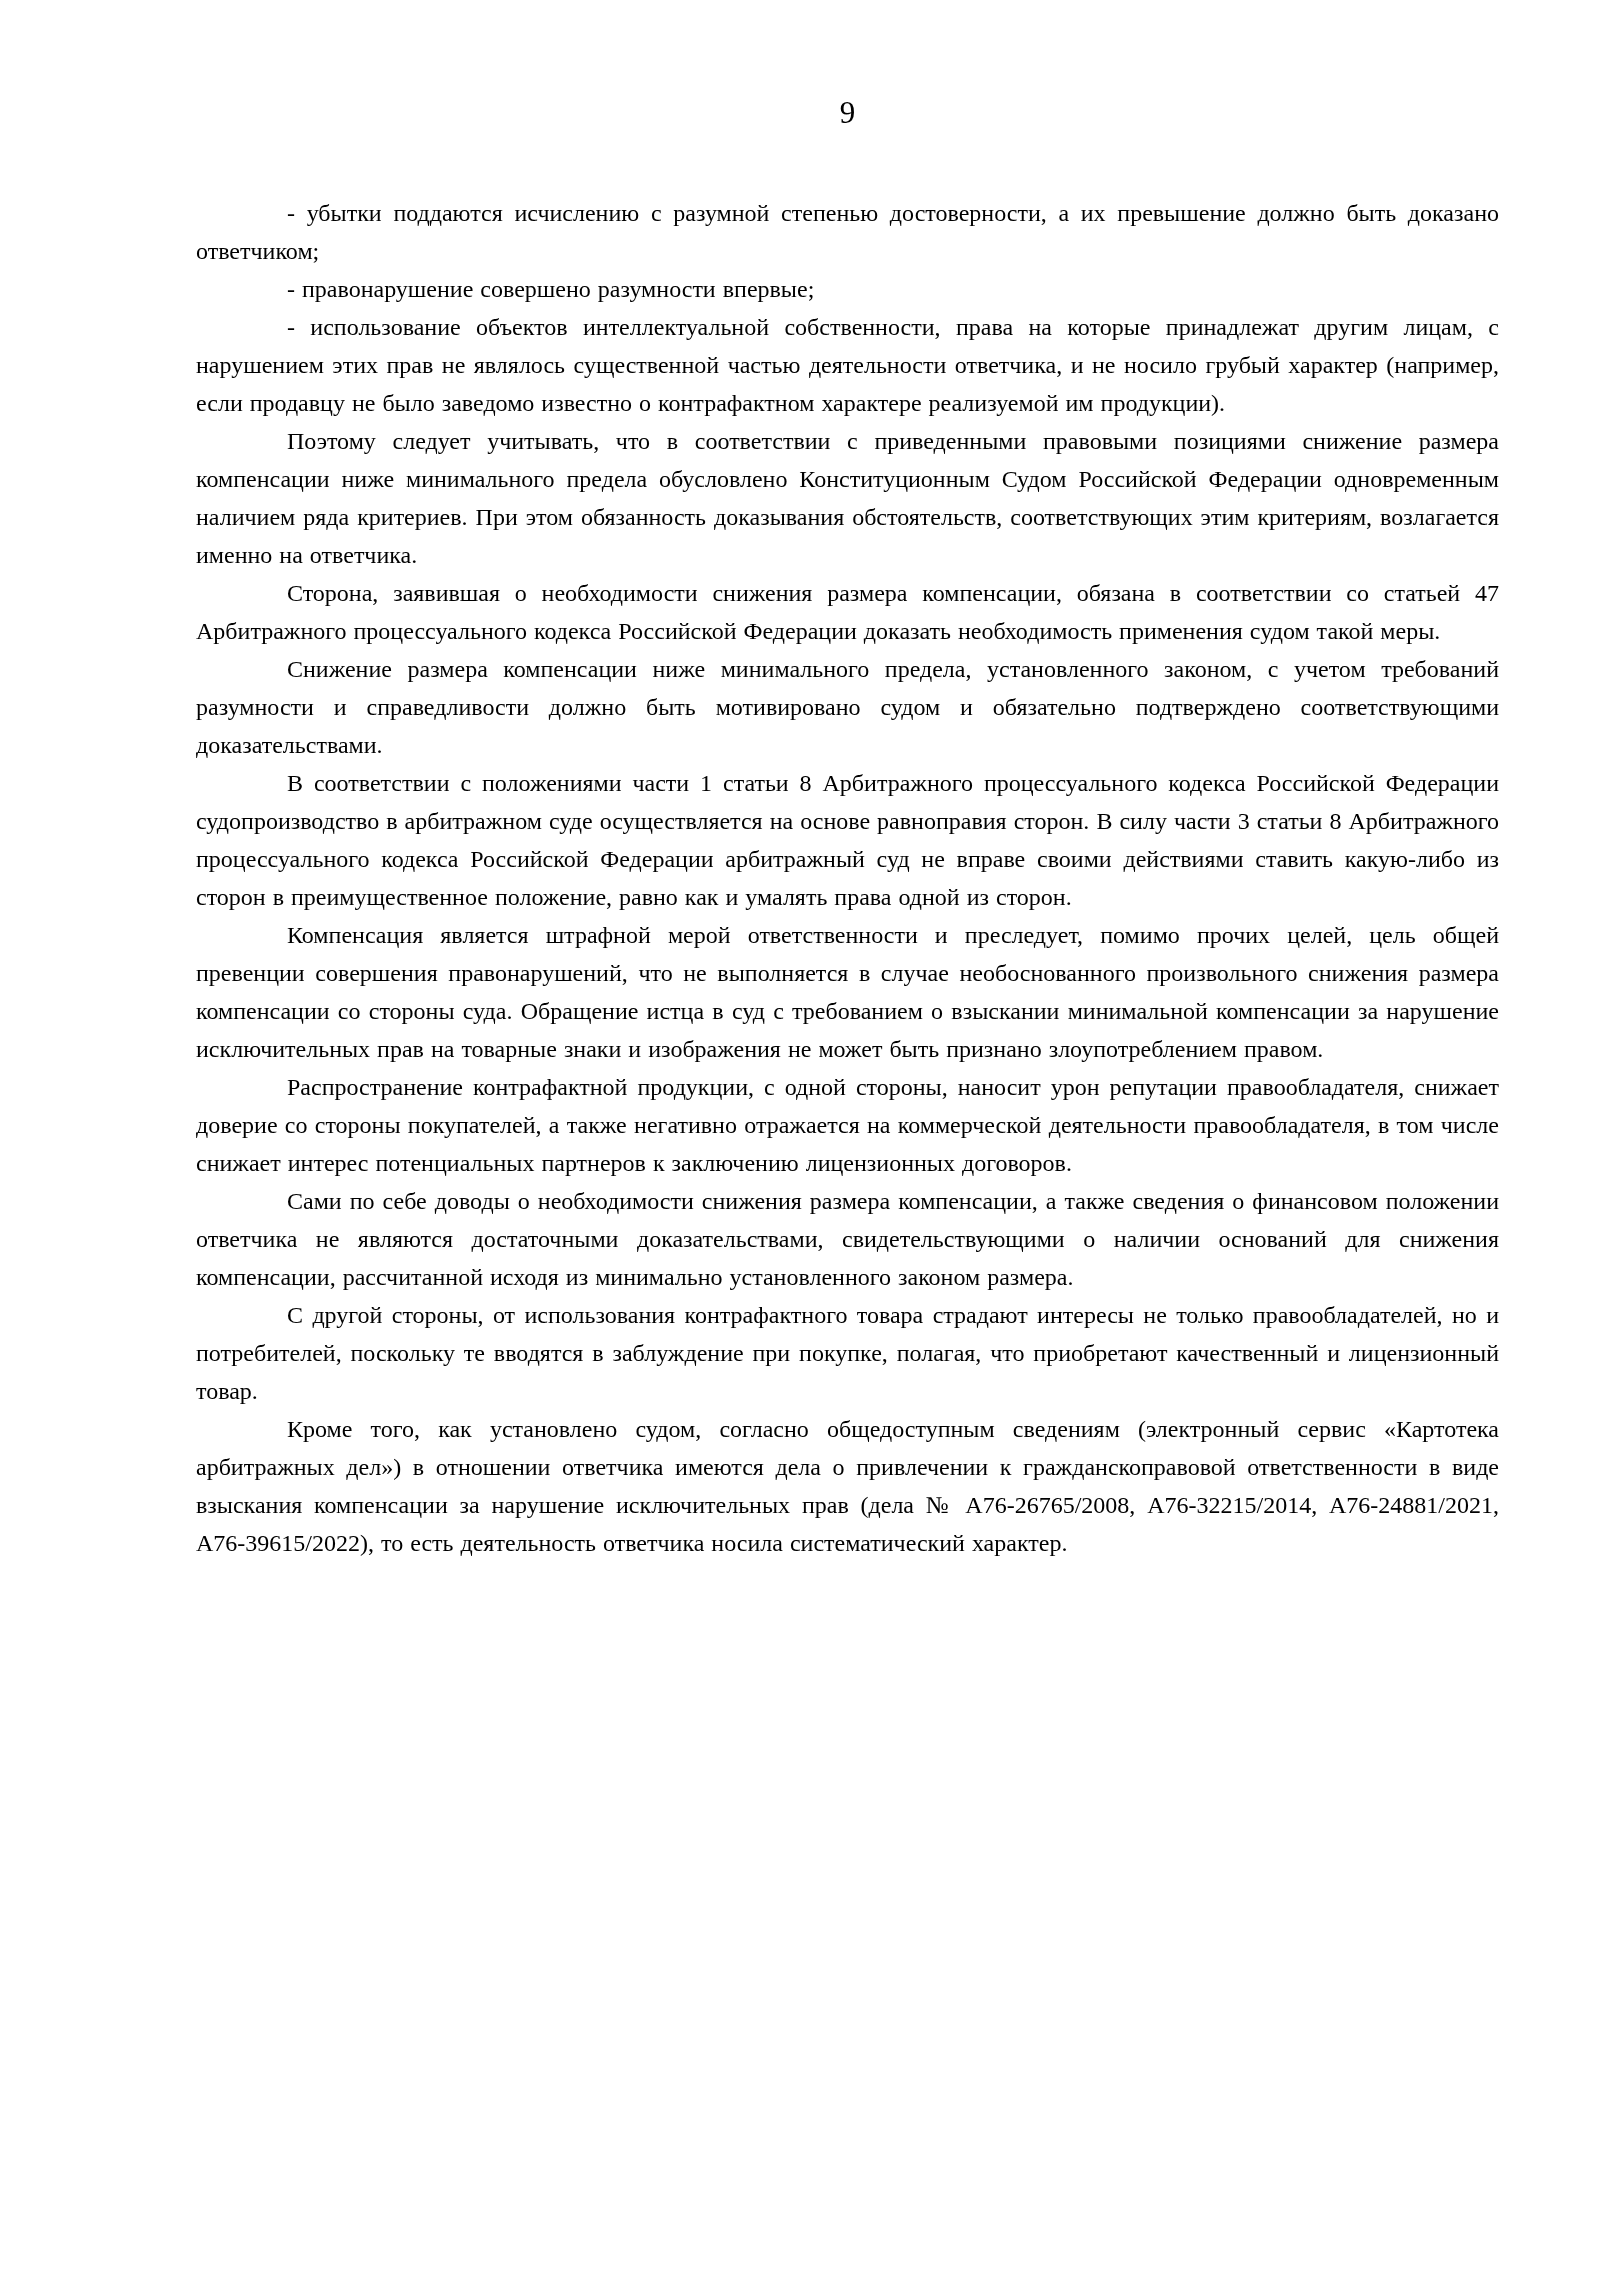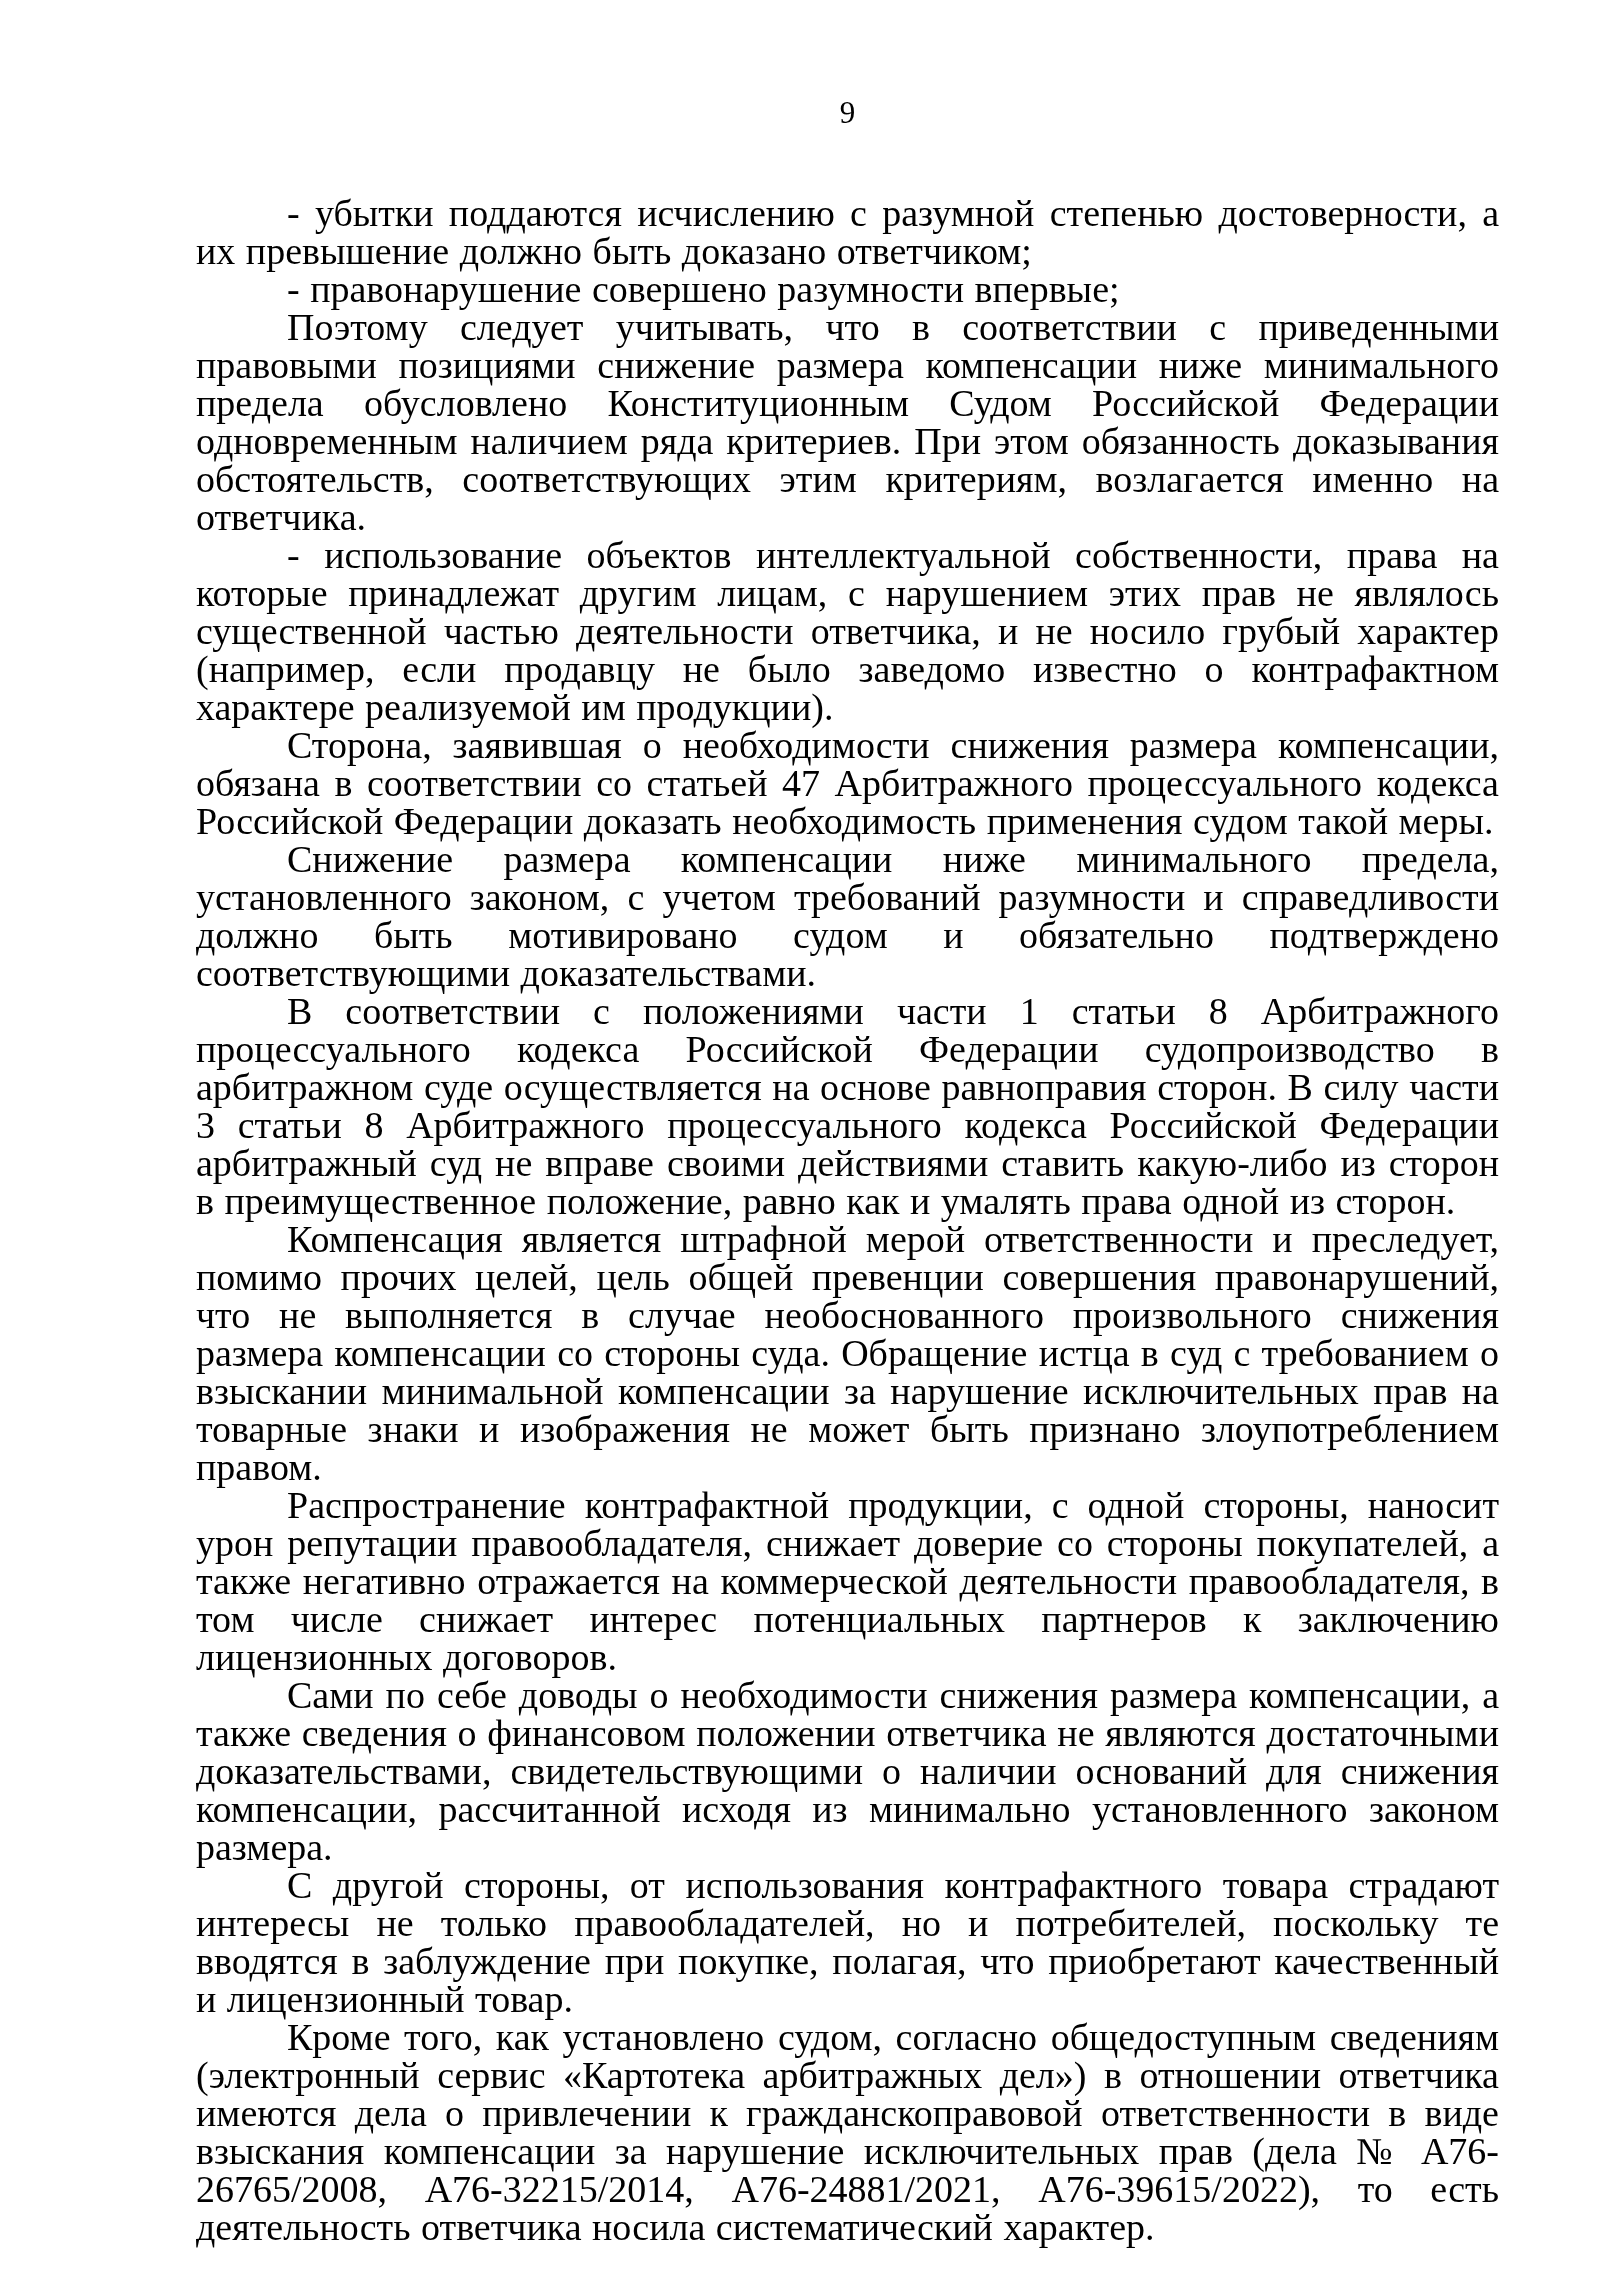--- a/index.html
+++ b/index.html
@@ -22,38 +22,38 @@
     font-size: 31px;
     line-height: 37px;
     text-align: center;
     letter-spacing: 0;
   }
   .body-text {
     margin-top: 63px;
   }
   .para {
     margin: 0;
-    font-size: 38px;
+    font-size: 24px;
     line-height: 38px;
     text-align: justify;
     text-indent: 91px;
     word-spacing: 1px;
   }
 </style>
 </head>
 <body>
 
 <div class="page">
   <div class="page-number">9</div>
 
   <div class="body-text">
     <p class="para">- убытки поддаются исчислению с разумной степенью достоверности, а их превышение должно быть доказано ответчиком;</p>
     <p class="para">- правонарушение совершено разумности впервые;</p>
+    <p class="para">- использование объектов интеллектуальной собственности, права на которые принадлежат другим лицам, с нарушением этих прав не являлось существенной частью деятельности ответчика, и не носило грубый характер (например, если продавцу не было заведомо известно о контрафактном характере реализуемой им продукции).</p>
     <p class="para">Поэтому следует учитывать, что в соответствии с приведенными правовыми позициями снижение размера компенсации ниже минимального предела обусловлено Конституционным Судом Российской Федерации одновременным наличием ряда критериев. При этом обязанность доказывания обстоятельств, соответствующих этим критериям, возлагается именно на ответчика.</p>
-    <p class="para">- использование объектов интеллектуальной собственности, права на которые принадлежат другим лицам, с нарушением этих прав не являлось существенной частью деятельности ответчика, и не носило грубый характер (например, если продавцу не было заведомо известно о контрафактном характере реализуемой им продукции).</p>
     <p class="para">Сторона, заявившая о необходимости снижения размера компенсации, обязана в соответствии со статьей 47 Арбитражного процессуального кодекса Российской Федерации доказать необходимость применения судом такой меры.</p>
     <p class="para">Снижение размера компенсации ниже минимального предела, установленного законом, с учетом требований разумности и справедливости должно быть мотивировано судом и обязательно подтверждено соответствующими доказательствами.</p>
     <p class="para">В соответствии с положениями части 1 статьи 8 Арбитражного процессуального кодекса Российской Федерации судопроизводство в арбитражном суде осуществляется на основе равноправия сторон. В силу части 3 статьи 8 Арбитражного процессуального кодекса Российской Федерации арбитражный суд не вправе своими действиями ставить какую-либо из сторон в преимущественное положение, равно как и умалять права одной из сторон.</p>
     <p class="para">Компенсация является штрафной мерой ответственности и преследует, помимо прочих целей, цель общей превенции совершения правонарушений, что не выполняется в случае необоснованного произвольного снижения размера компенсации со стороны суда. Обращение истца в суд с требованием о взыскании минимальной компенсации за нарушение исключительных прав на товарные знаки и изображения не может быть признано злоупотреблением правом.</p>
     <p class="para">Распространение контрафактной продукции, с одной стороны, наносит урон репутации правообладателя, снижает доверие со стороны покупателей, а также негативно отражается на коммерческой деятельности правообладателя, в том числе снижает интерес потенциальных партнеров к заключению лицензионных договоров.</p>
     <p class="para">Сами по себе доводы о необходимости снижения размера компенсации, а также сведения о финансовом положении ответчика не являются достаточными доказательствами, свидетельствующими о наличии оснований для снижения компенсации, рассчитанной исходя из минимально установленного законом размера.</p>
     <p class="para">С другой стороны, от использования контрафактного товара страдают интересы не только правообладателей, но и потребителей, поскольку те вводятся в заблуждение при покупке, полагая, что приобретают качественный и лицензионный товар.</p>
     <p class="para">Кроме того, как установлено судом, согласно общедоступным сведениям (электронный сервис «Картотека арбитражных дел») в отношении ответчика имеются дела о привлечении к гражданскоправовой ответственности в виде взыскания компенсации за нарушение исключительных прав (дела № А76-26765/2008, А76-32215/2014, А76-24881/2021, А76-39615/2022), то есть деятельность ответчика носила систематический характер.</p>
   </div>
 </div>

